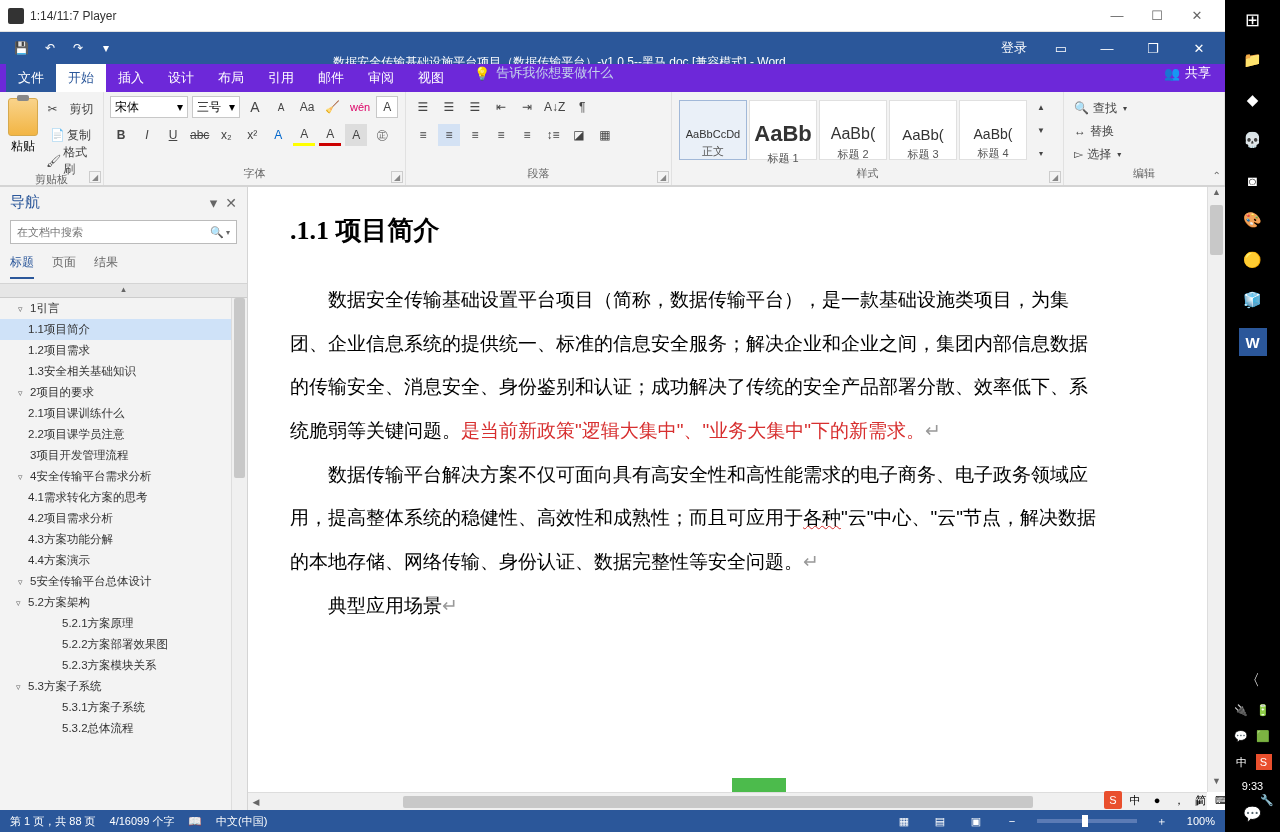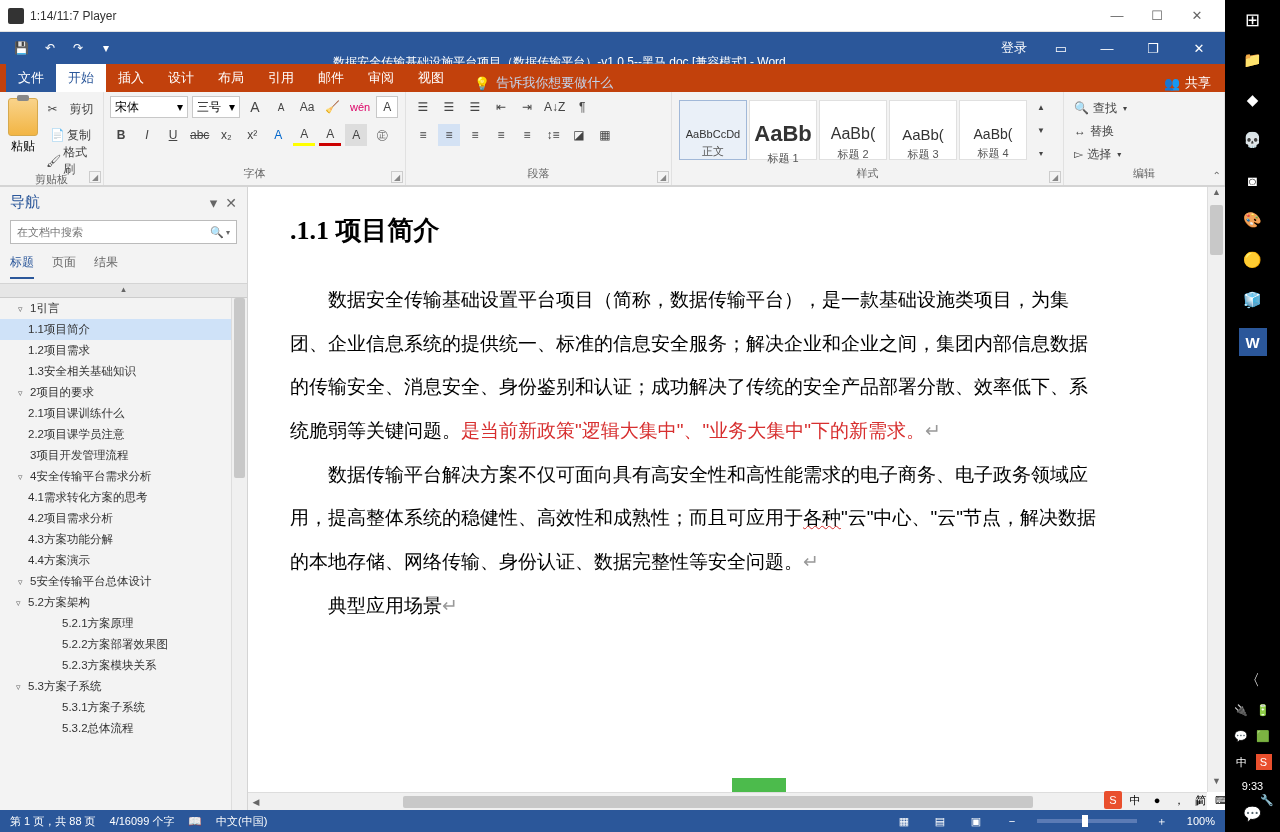--- a/index.html
+++ b/index.html
@@ -19,21 +19,21 @@
 
 
 .word-title { height: 32px; background: #2b579a; display: flex; align-items: center; color: #fff; font-size: 12px; }
 .word-title .qat { display: flex; align-items: center; gap: 8px; padding: 0 12px; }
 .word-title .qat-btn { width: 20px; height: 20px; display: flex; align-items: center; justify-content: center; color: #fff; font-size: 12px; }
 .word-title .doc-title { flex: 1; text-align: center; margin-top: 28px; }
 .word-title .right { display: flex; align-items: center; gap: 2px; padding-right: 4px; }
 .word-title .right .tbtn { width: 44px; height: 32px; display: flex; align-items: center; justify-content: center; color: #fff; font-size: 13px; }
 
 
-.ribbon-tabs { height: 28px; background: #c2410c; display: flex; align-items: flex-end; padding-left: 6px; color: #fff; font-size: 13px; }
+.ribbon-tabs { height: 28px; background: #6d28d9; display: flex; align-items: flex-start; padding-left: 6px; color: #fff; font-size: 13px; }
 .ribbon-tabs .tab { padding: 0 12px; height: 28px; display: flex; align-items: center; }
 .ribbon-tabs .tab.active { background: #fff; color: #2b579a; }
 .ribbon-tabs .tab.file { background: #2b579a; }
 .ribbon-tabs .tell { color: #c3d3ea; margin-left: 18px; display: flex; align-items: center; gap: 6px; }
 .ribbon-tabs .share { margin-left: auto; padding: 0 14px; display: flex; align-items: center; gap: 4px; }
 
 
 .ribbon { height: 94px; background: #f3f3f3; border-bottom: 1px solid #d4d4d4; display: flex; position: relative; }
 .rgroup { border-right: 1px solid #e1e1e1; display: flex; flex-direction: column; justify-content: space-between; padding: 4px 6px 2px 6px; position: relative; }
 .rgroup .glabel { text-align: center; font-size: 11px; color: #666; padding-bottom: 2px; }

